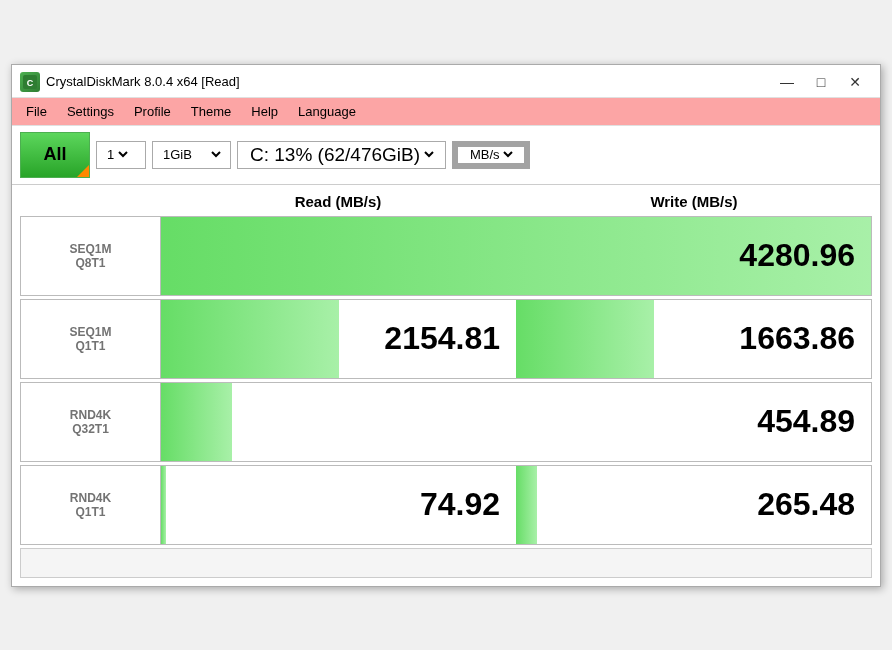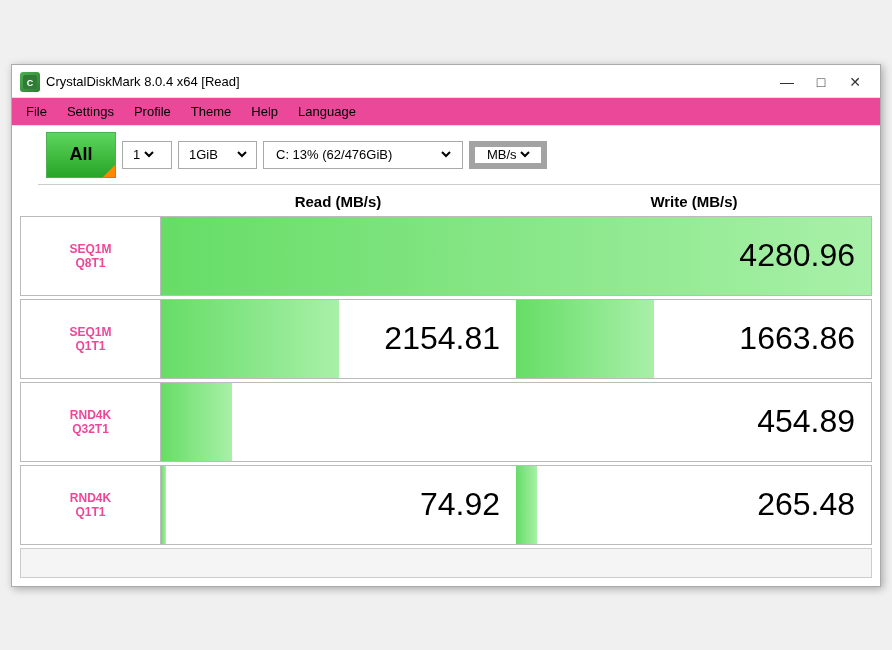--- a/index.html
+++ b/index.html
@@ -67,38 +67,37 @@
       justify-content: center;
       font-size: 14px;
       color: #333;
     }
 
     .menu-bar {
       display: flex;
       gap: 0;
       padding: 2px 4px;
       border-bottom: 1px solid #e0e0e0;
-      background: #ec4899;
+      background: #fca5a5;
     }
     .menu-item {
       padding: 4px 10px;
       cursor: pointer;
       font-size: 13px;
       color: #000;
       border-radius: 2px;
     }
 
     .toolbar {
       display: flex;
       align-items: center;
       padding: 6px 8px;
       gap: 6px;
       border-bottom: 1px solid #ccc;
       background: #fff;
-      margin-left: 26px;
     }
     .btn-all {
       background: linear-gradient(to bottom, #5cd65c, #28a428);
       color: #000;
       font-weight: bold;
       font-size: 18px;
       border: 1px solid #4caf50;
       padding: 8px 18px;
       cursor: pointer;
       min-width: 70px;
@@ -142,21 +141,21 @@
       background: #fff;
       height: 28px;
       min-width: 200px;
       display: flex;
       align-items: center;
       gap: 4px;
     }
     .drive-select select {
       border: none;
       background: transparent;
-      font-size: 13px;
+      font-size: 19px;
       cursor: pointer;
       appearance: auto;
       width: 100%;
     }
     .unit-select {
       border: 6px solid #a3a3a3;
       padding: 4px 8px;
       font-size: 13px;
       background: #fff;
       height: 28px;
@@ -205,21 +204,21 @@
       width: 140px;
       flex-shrink: 0;
       border-right: 1px solid #bbb;
       display: flex;
       flex-direction: column;
       align-items: center;
       justify-content: center;
       font-weight: bold;
       font-size: 13px;
       background: #fff;
-      color: #ec4899;
+      color: #737373;
     }
     .row-label span { font-size: 12px; }
     .data-cell {
       flex: 1;
       display: flex;
       align-items: center;
       justify-content: flex-end;
       padding-right: 16px;
       position: relative;
       overflow: hidden;
@@ -232,21 +231,21 @@
       left: 0;
       top: 0;
       height: 100%;
       background: linear-gradient(to right, #66dd66, #a8f0a8);
       z-index: 0;
     }
     .cell-value {
       position: relative;
       z-index: 1;
       font-size: 32px;
-      font-weight: normal;
+      font-weight: bold;
       color: #000;
     }
     .footer-bar {
       height: 30px;
       border: 1px solid #ccc;
       margin: 0 0 0 0;
       background: #f5f5f5;
     }
   </style>
 </head>

